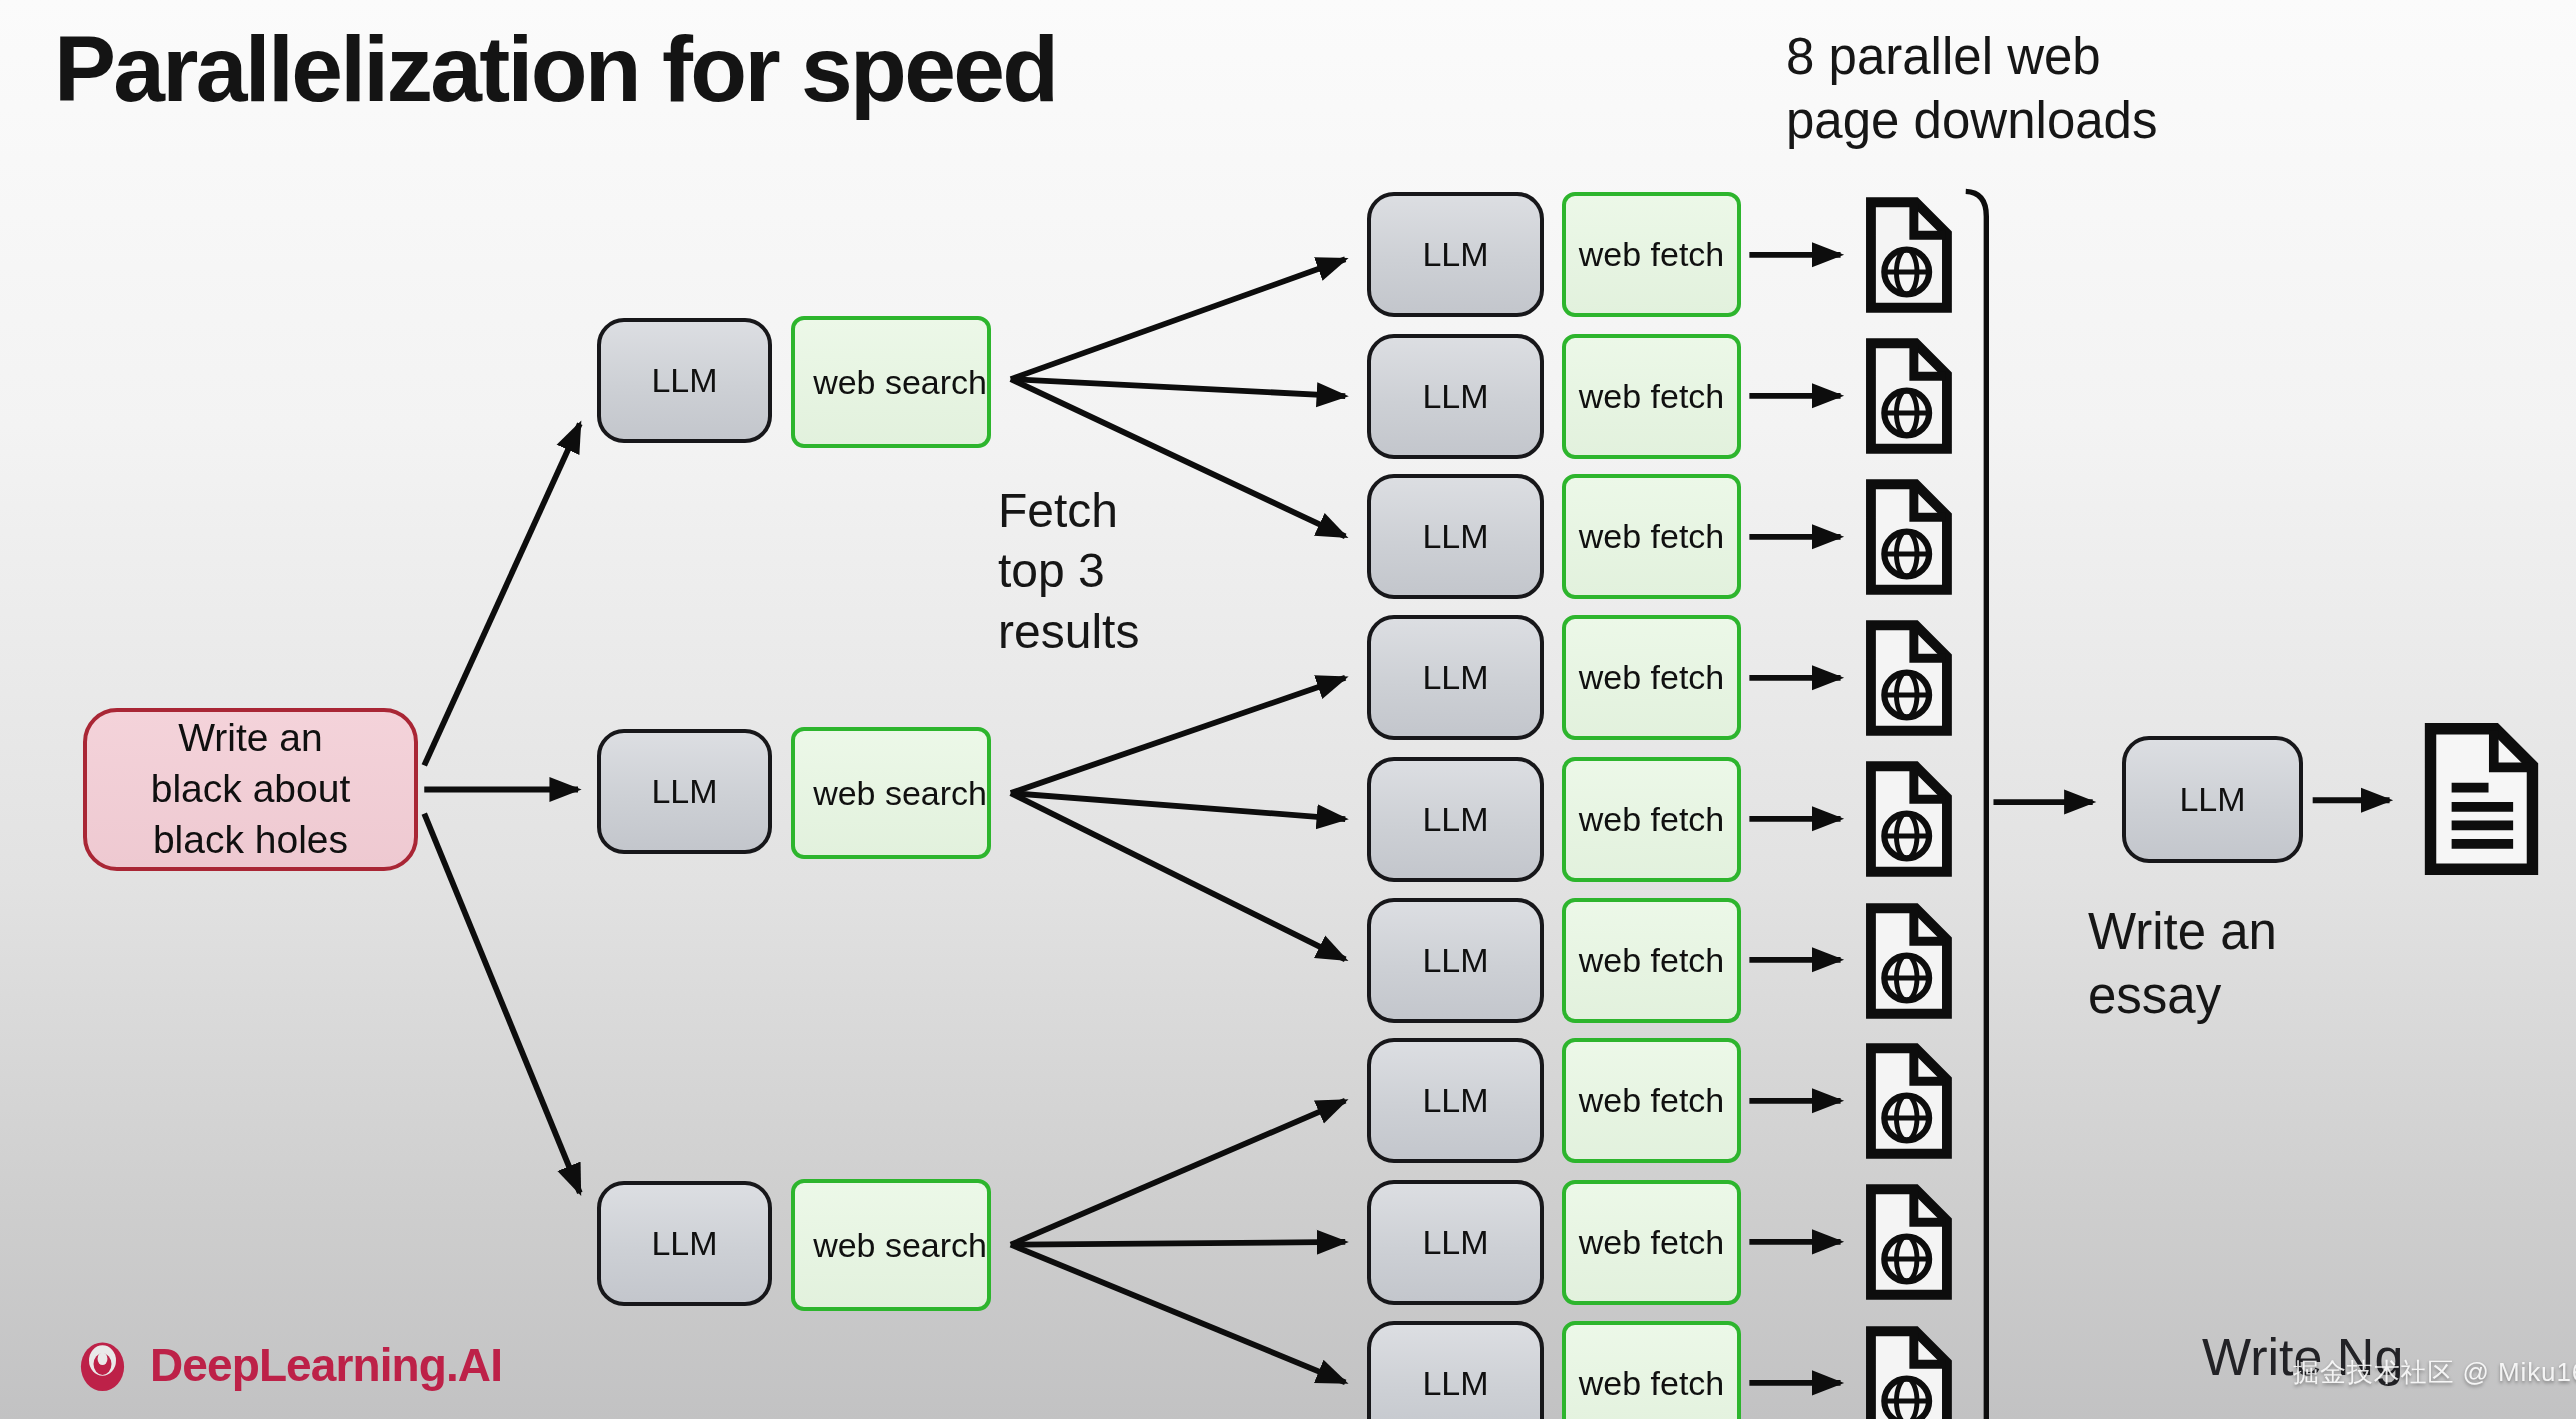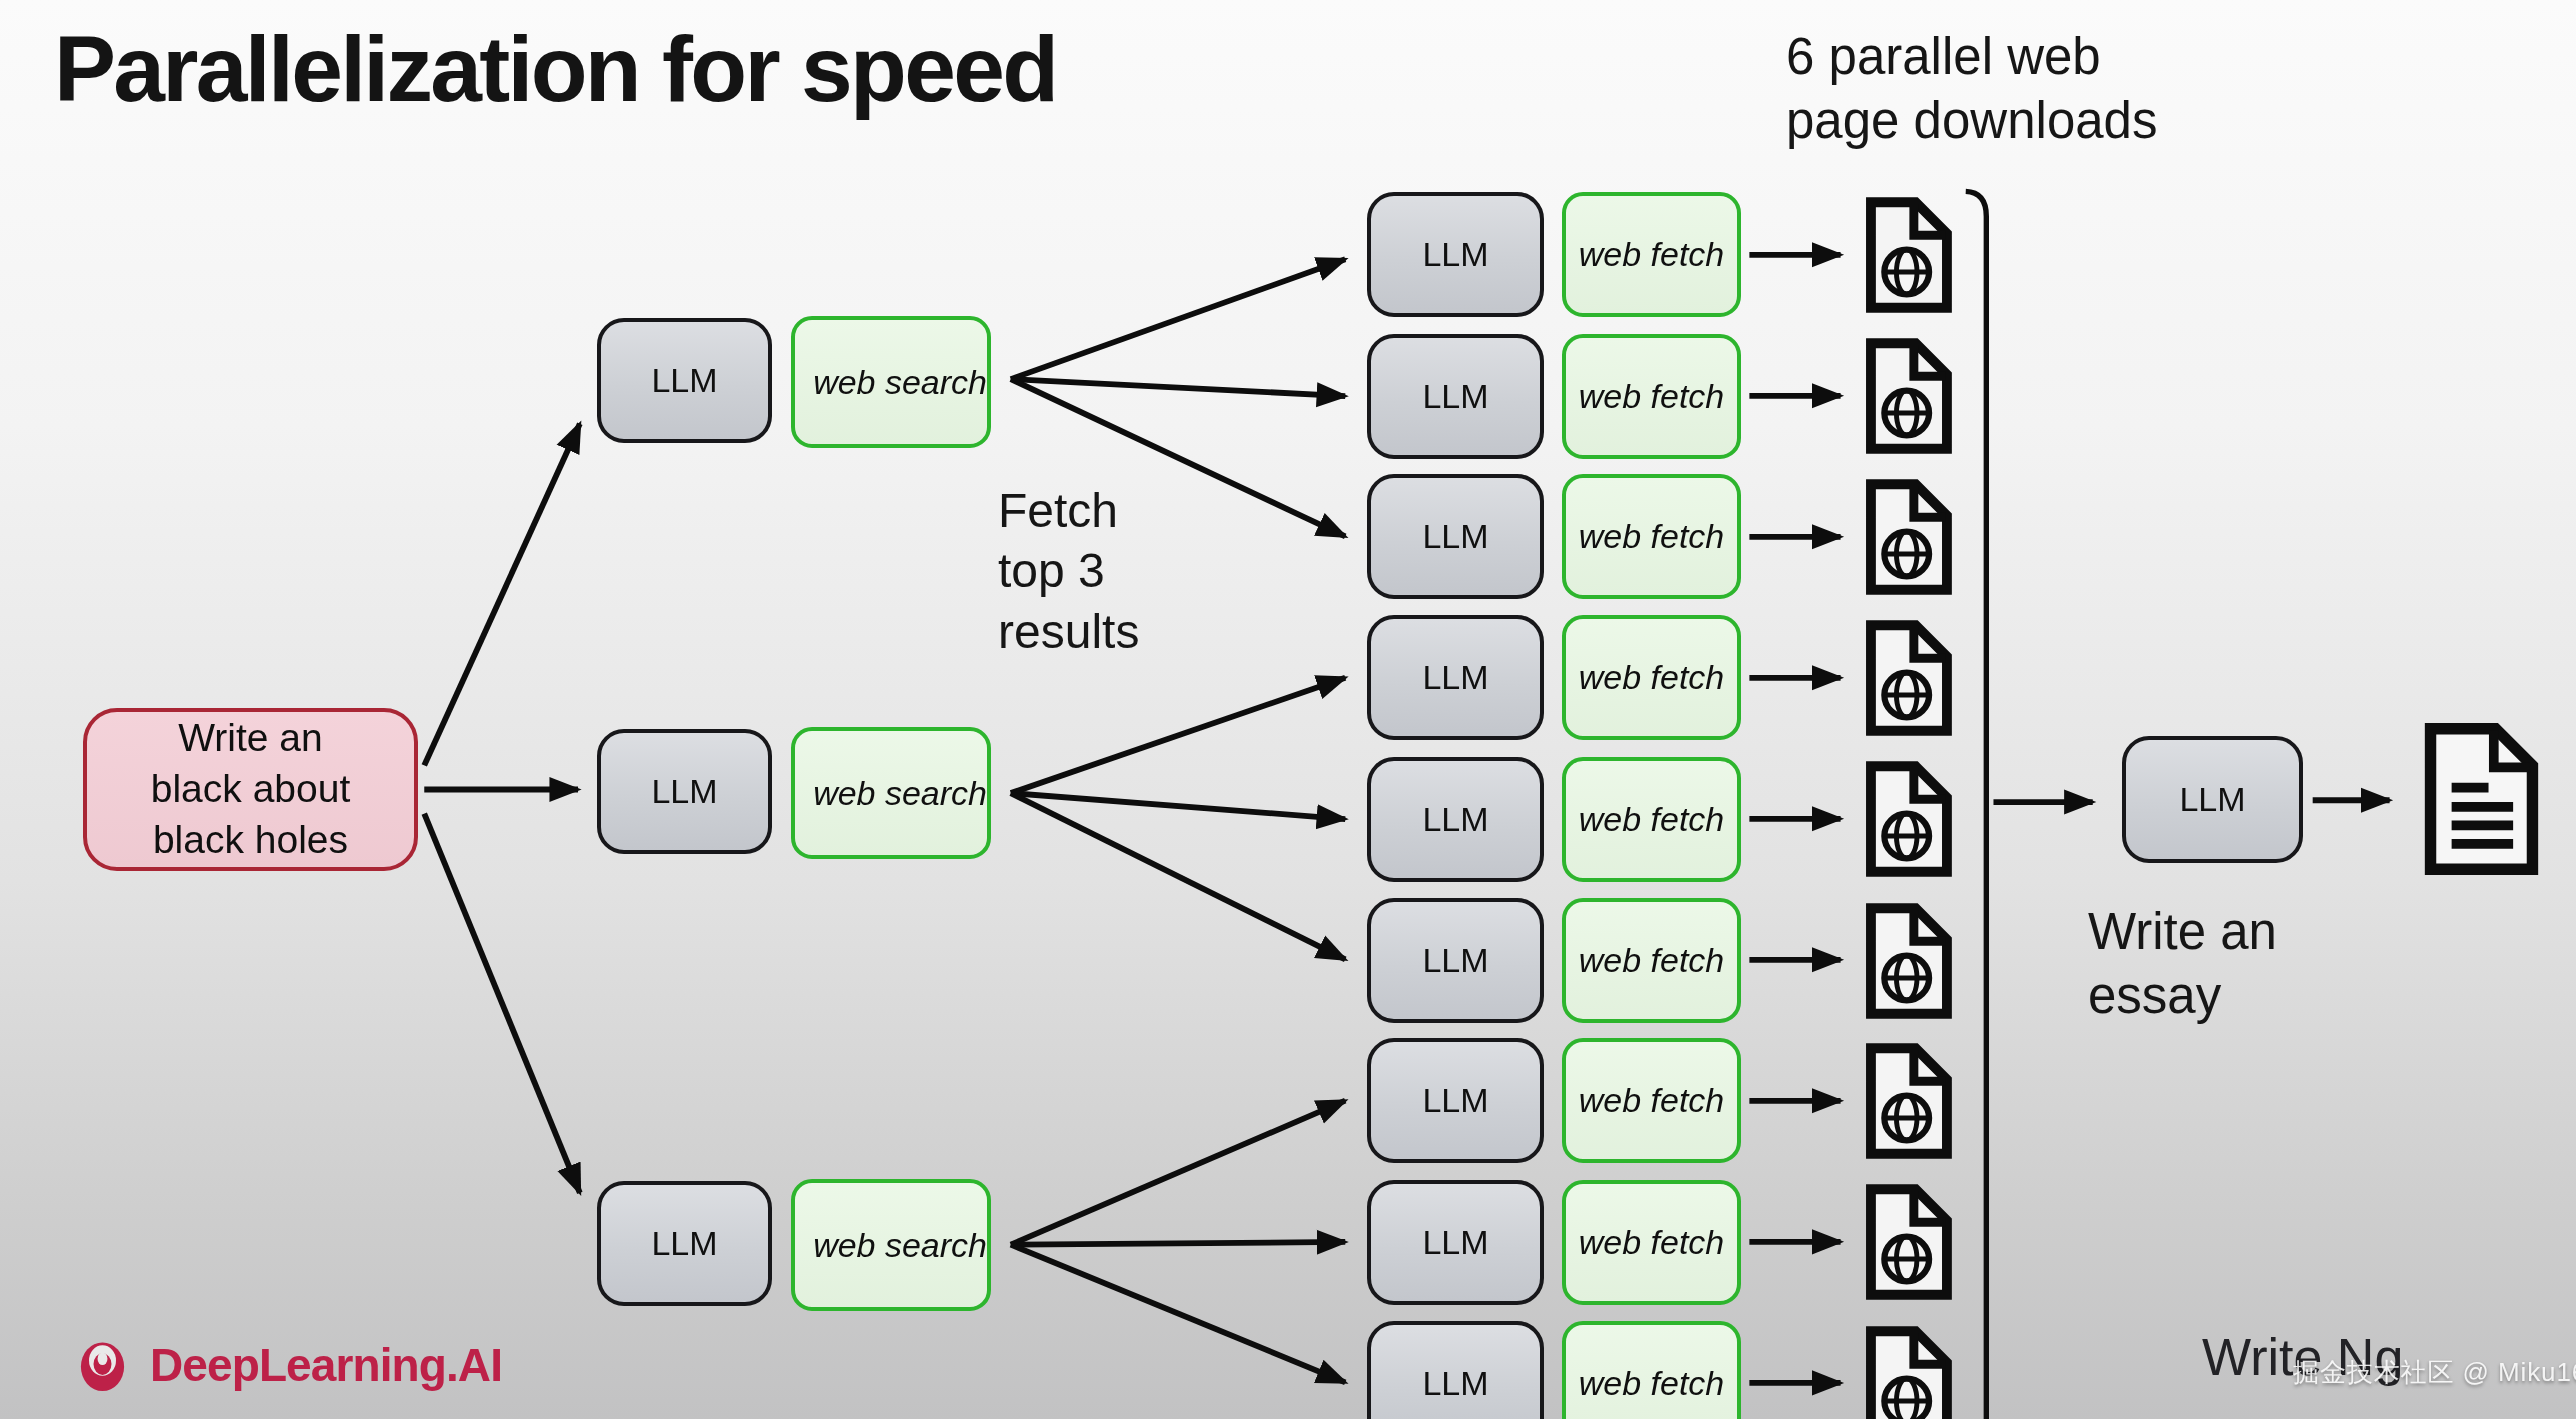--- a/index.html
+++ b/index.html
@@ -18,23 +18,22 @@
     position:absolute;box-sizing:border-box;display:flex;align-items:center;justify-content:center;
     text-align:center;border-radius:27px;font-size:34px;line-height:1.06;color:#101010;
   }
   .llm{
     width:177px;height:125px;border:4.5px solid #17171a;
     background:linear-gradient(180deg,#dcdee2 0%,#cdd0d5 55%,#c3c6cc 100%);
   }
   .llm-left{left:597px;width:175px;}
   .llm-mid{left:1367px;}
   .tool{
-    border:4.5px solid #2db52d;border-radius:21px;
+    border:4.5px solid #2db52d;border-radius:13px;
     background:linear-gradient(180deg,#ecf8e8 0%,#e2f1dd 100%);
-    font-style:italic;
   }
   .web-search{left:791px;width:200px;height:132px;justify-content:flex-end;}
   .web-fetch{left:1562px;width:179px;height:125px;}
   .prompt{
     left:83px;top:708px;width:335px;height:163px;border-radius:34px;
     border:4.5px solid #a92635;background:linear-gradient(180deg,#f4d3da 0%,#eec9d1 100%);
     font-size:39px;line-height:1.3;
   }
   .prompt span{display:block;}
   .webpage-icon{position:absolute;left:1862px;width:93px;height:118px;}
@@ -95,21 +94,21 @@
 
     <line x1="2229" y1="897" x2="2340" y2="897" stroke="#0d0d0d" stroke-width="6.5" marker-end="url(#ah)"></line>
 
     <line x1="2586" y1="895" x2="2672" y2="895" stroke="#0d0d0d" stroke-width="6.5" marker-end="url(#ah)"></line>
   </svg>
 
   <h1 id="title">Parallelization for speed</h1>
 
 
   <div class="note" style="left:1786px;top:25px">
-    <span>6 parallel web</span>
+    <span>8 parallel web</span>
     <span>page downloads</span>
   </div>
 
   <div class="note" style="left:998px;top:481px;font-size:48px">
     <span>Fetch</span>
     <span>top 3</span>
     <span>results</span>
   </div>
 
   <div class="note" style="left:2088px;top:900px">

